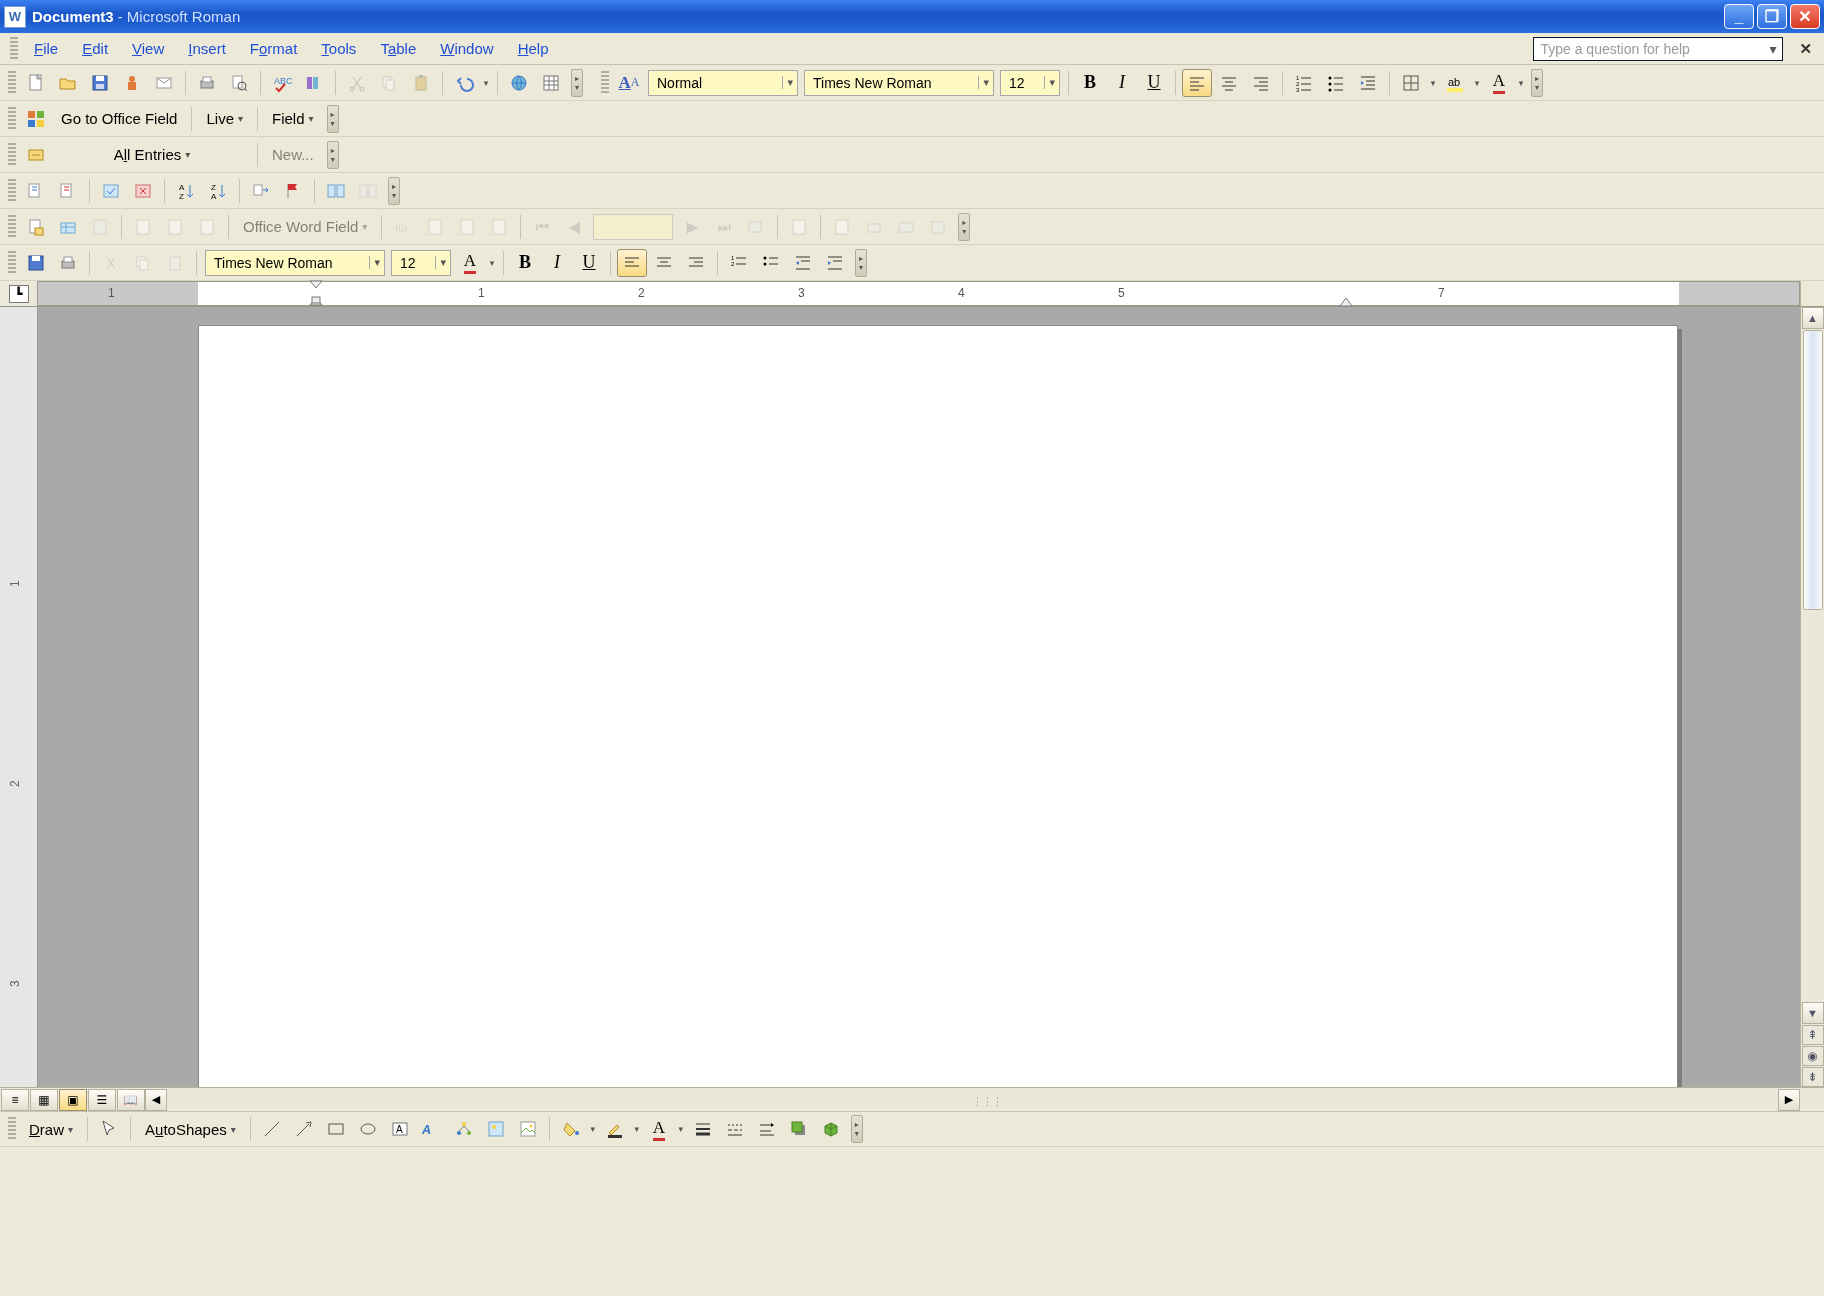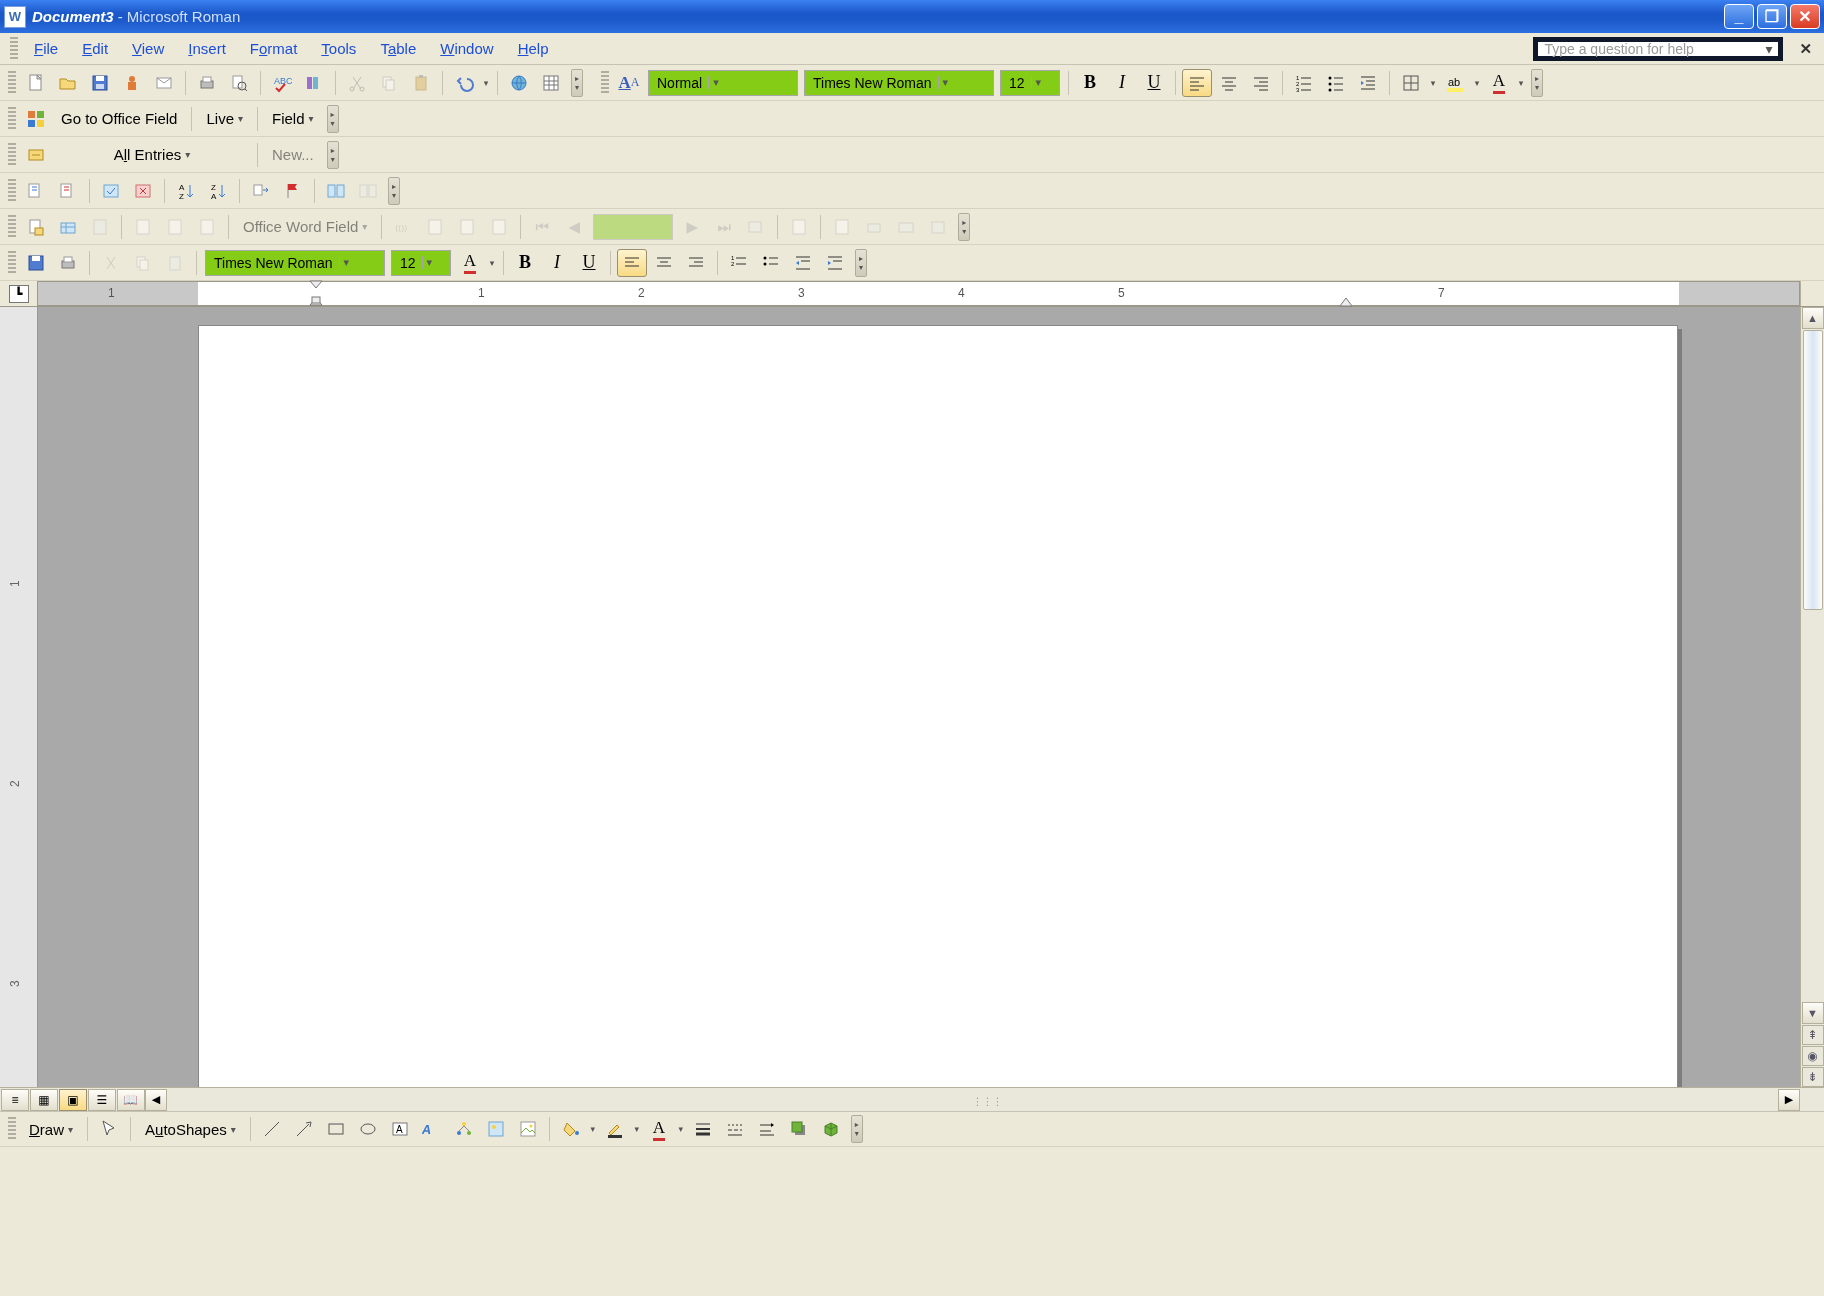--- a/index.html
+++ b/index.html
@@ -1,38 +1,38 @@
 <!DOCTYPE html>
 <html><head>
 <meta charset="utf-8">
 <style>
 html,body{margin:0;padding:0;font-family:Tahoma,Arial,sans-serif;font-size:15px;background:#ece9d8;overflow:hidden;width:1824px;height:1296px;}
 *{box-sizing:border-box;}
 .titlebar{height:33px;background:linear-gradient(to bottom,#3c81f3,#1b58c9 40%,#1b58c9 60%,#2d6fe0);display:flex;align-items:center;color:#fff;font-weight:bold;padding:0 4px;}
 .titlebar .appicon{width:22px;height:22px;background:#fff;border:1px solid #7aa0d8;margin-right:6px;display:flex;align-items:center;justify-content:center;color:#3c6db5;font-size:13px;font-weight:bold;}
-.titlebar .title-doc{color:#fff;font-style:italic;}
+.titlebar .title-doc{color:#fff;}
 .titlebar .title-app{color:#cfe0ff;font-weight:normal;margin-left:4px;}
 .titlebar .spacer{flex:1;}
 .winbtn{width:30px;height:25px;border:1px solid #fff;border-radius:4px;margin-left:3px;display:flex;align-items:center;justify-content:center;color:#fff;font-weight:bold;font-size:16px;}
 .winbtn.min{background:linear-gradient(#6fa5f5,#2d6fe0);}
 .winbtn.max{background:linear-gradient(#6fa5f5,#2d6fe0);}
 .winbtn.close{background:linear-gradient(#f47a6a,#d93b22);}
 .menubar{height:32px;background:#ece9d8;display:flex;align-items:center;padding:0 6px;border-bottom:1px solid #c7c3b4;}
 .menuitem{padding:3px 12px;color:#1d4ed8;cursor:default;}
 .menuitem u{text-decoration:underline;}
-.helpbox{margin-left:auto;width:250px;height:24px;border:5px solid #0f172a;background:#fff;color:#9a9a9a;padding:2px 6px;font-size:14px;display:flex;align-items:center;}
+.helpbox{margin-left:auto;width:250px;height:24px;border:1px solid #0f172a;background:#fff;color:#9a9a9a;padding:2px 6px;font-size:14px;display:flex;align-items:center;}
 .helpbox .dd{margin-left:auto;color:#555;}
 .menubar .closex{margin-left:10px;font-weight:bold;color:#333;padding:0 6px;}
 .toolbar{display:flex;align-items:center;background:#ece9d8;border-bottom:1px solid #d6d2c2;padding:2px 4px;min-height:36px;flex-wrap:nowrap;}
 .grip{width:8px;height:24px;background:repeating-linear-gradient(to bottom,#b0ada0 0 2px,transparent 2px 4px);margin:0 4px;}
 .tbtn{width:30px;height:28px;display:flex;align-items:center;justify-content:center;margin:0 1px;border:1px solid transparent;border-radius:3px;cursor:default;}
 .tbtn.active{border:1px solid #9c8f6e;background:linear-gradient(#fff3cf,#f8da83);}
 .tbtn svg{width:20px;height:20px;}
 .sep{width:1px;height:24px;background:#c7c3b4;margin:0 5px;}
-.combo{height:26px;border:1px solid #a7a6aa;background:#84cc16;display:flex;align-items:center;padding:0 13px 0 8px;margin:0 3px;font-size:14px;}
+.combo{height:26px;border:1px solid #a7a6aa;background:#fef9c3;display:flex;align-items:center;padding:0 4px 0 8px;margin:0 3px;font-size:14px;justify-content:space-between;}
 .combo .dd{border-left:1px solid #a7a6aa;padding-left:4px;margin-left:6px;color:#555;font-size:11px;}
 .textbtn{padding:2px 8px;display:flex;align-items:center;height:26px;border:1px solid transparent;border-radius:3px;cursor:default;}
 .textbtn .dd{margin-left:4px;font-size:10px;color:#555;}
 .splitdd{width:12px;height:26px;display:flex;align-items:center;justify-content:center;font-size:9px;color:#555;border:1px solid transparent;}
 .overflow{width:12px;height:28px;background:linear-gradient(#e5e2d5,#cfcbb9);border:1px solid #b0ac9c;border-radius:2px;display:flex;flex-direction:column;align-items:center;justify-content:center;font-size:8px;color:#555;margin-left:4px;}
 .disabled{opacity:.45;}
 .docarea{position:relative;background:#a9a9a9;height:780px;display:flex;}
 .vruler{width:38px;background:#e6e6e6;border-right:1px solid #999;position:relative;}
 .vruler .mark{position:absolute;left:8px;font-size:12px;color:#666;transform:rotate(-90deg);transform-origin:left top;}
 .hruler-row{height:26px;background:#ece9d8;display:flex;border-bottom:1px solid #9b988a;}

